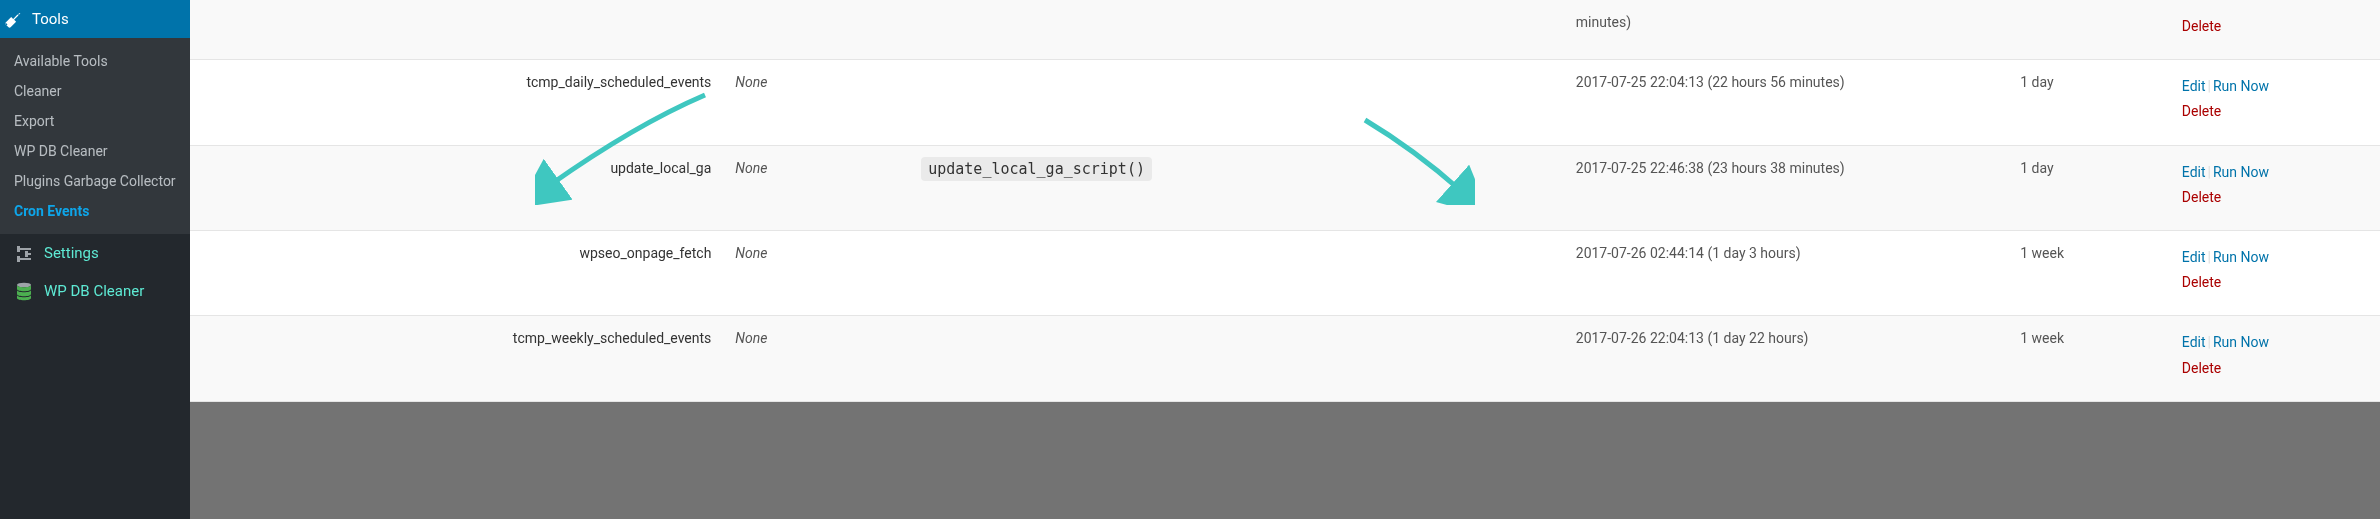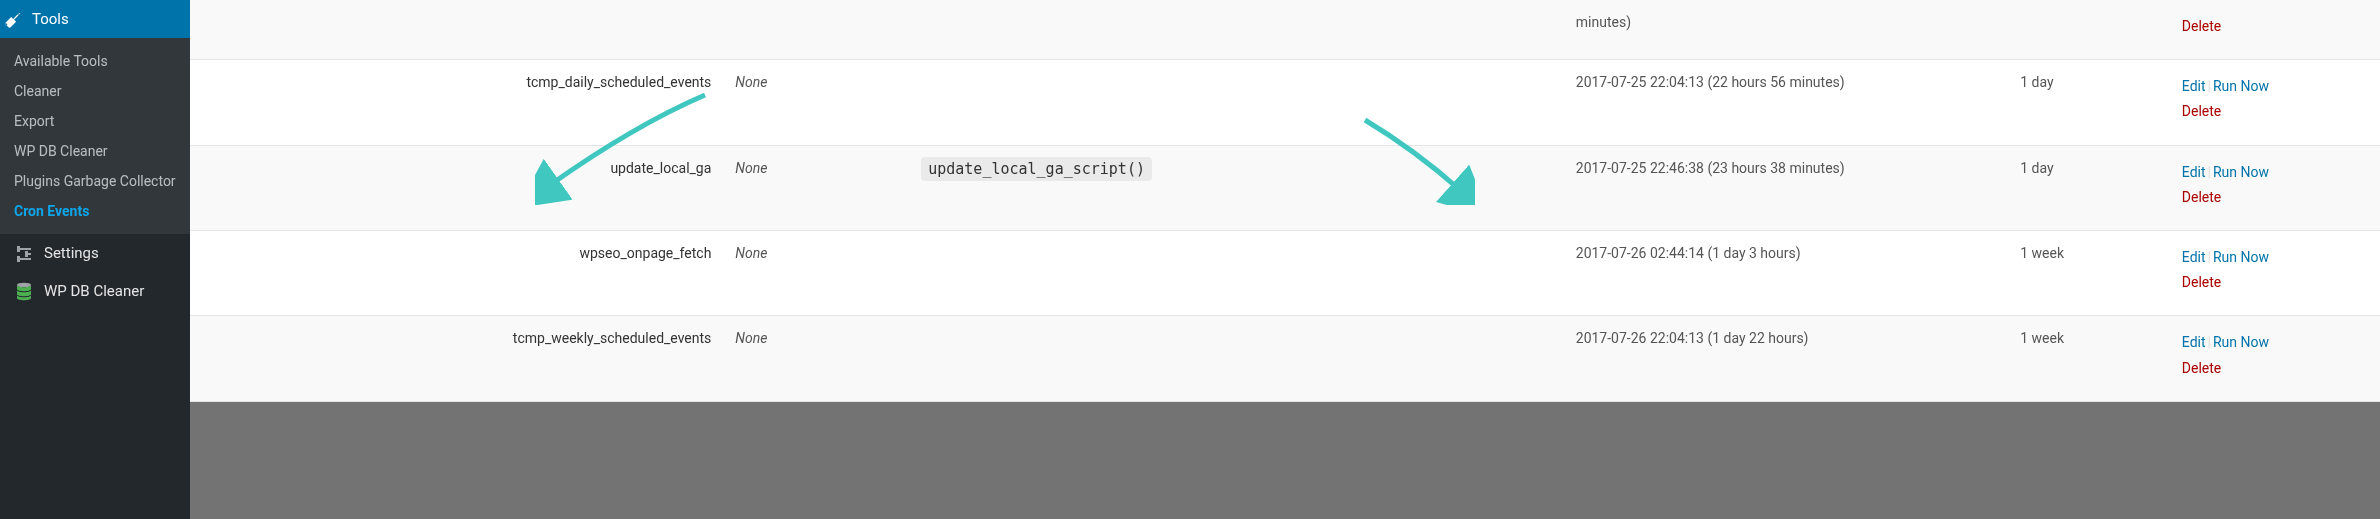--- a/index.html
+++ b/index.html
@@ -51,21 +51,21 @@
   color: rgba(240,245,250,.7);
   cursor: pointer;
 }
 .submenu-item.current {
   color: #0ea5e9;
   font-weight: 700;
 }
 .menu-heading {
   padding: 9px 14px;
   font-size: 15px;
-  color: #e5e5e5;
+  color: #5eead4;
   display: flex;
   align-items: center;
   gap: 10px;
 }
 .icon { display: inline-flex; align-items: center; justify-content: center; }
 
 
 .content {
   flex: 1;
   background: #737373;

